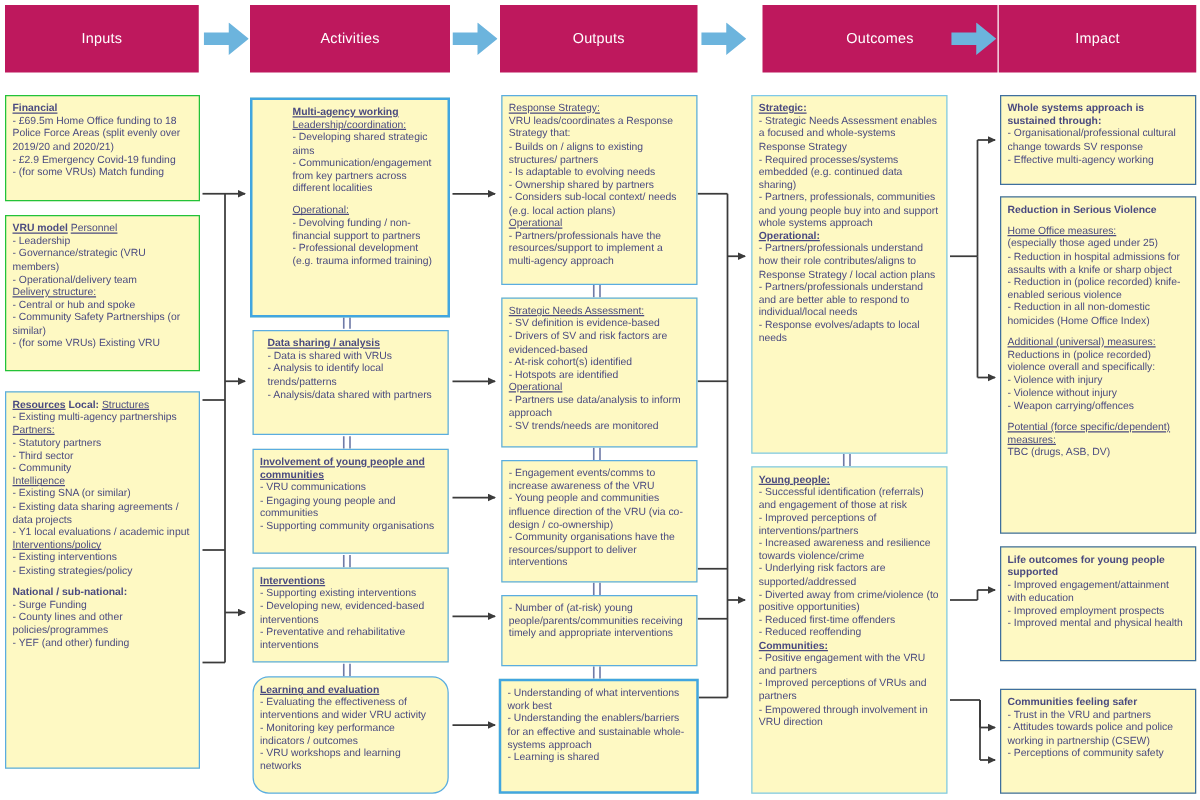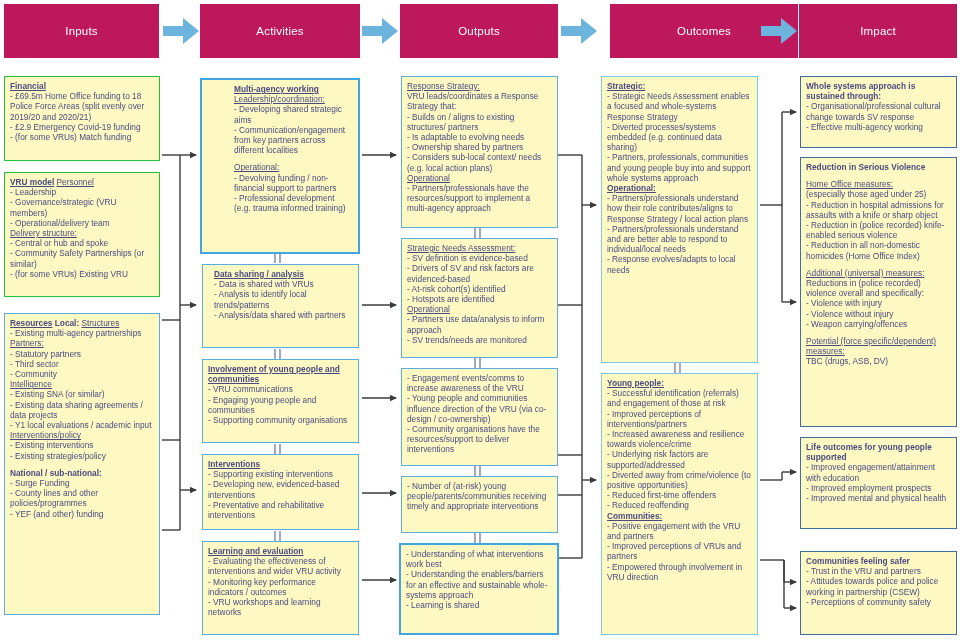--- a/index.html
+++ b/index.html
@@ -219,21 +219,21 @@
     <span class="t">- Supporting community organisations</span>
   </div>
 
   <div class="box b-blue" style="left:202px;top:454px;width:157px;height:76px;">
     <span class="hd">Interventions</span>
     <span class="t">- Supporting existing interventions</span>
     <span class="t">- Developing new, evidenced-based interventions</span>
     <span class="t">- Preventative and rehabilitative interventions</span>
   </div>
 
-  <div class="box b-blue" style="left:202px;top:541px;width:157px;height:94px;">
+  <div class="box b-blue" style="left:202px;top:541px;width:157px;height:94px;border-radius:13px;">
     <span class="hd">Learning and evaluation</span>
     <span class="t">- Evaluating the effectiveness of interventions and wider VRU activity</span>
     <span class="t">- Monitoring key performance indicators / outcomes</span>
     <span class="t">- VRU workshops and learning networks</span>
   </div>
 
   <div class="box b-blue" style="left:401px;top:76px;width:157px;height:152px;">
     <span class="sub">Response Strategy:</span>
     <span class="t">VRU leads/coordinates a Response Strategy that:</span>
     <span class="t">- Builds on / aligns to existing structures/ partners</span>
@@ -267,21 +267,21 @@
 
   <div class="box b-bluethick" style="left:399px;top:543px;width:160px;height:92px;">
     <span class="t">- Understanding of what interventions work best</span>
     <span class="t">- Understanding the enablers/barriers for an effective and sustainable whole-systems approach</span>
     <span class="t">- Learning is shared</span>
   </div>
 
   <div class="box b-cyan" style="left:601px;top:76px;width:157px;height:287px;">
     <span class="hd">Strategic:</span>
     <span class="t">- Strategic Needs Assessment enables a focused and whole-systems Response Strategy</span>
-    <span class="t">- Diverted processes/systems embedded (e.g. continued data sharing)</span>
+    <span class="t">- Required processes/systems embedded (e.g. continued data sharing)</span>
     <span class="t">- Partners, professionals, communities and young people buy into and support whole systems approach</span>
     <span class="hd">Operational:</span>
     <span class="t">- Partners/professionals understand how their role contributes/aligns to Response Strategy / local action plans</span>
     <span class="t">- Partners/professionals understand and are better able to respond to individual/local needs</span>
     <span class="t">- Response evolves/adapts to local needs</span>
   </div>
 
   <div class="box b-cyan" style="left:601px;top:373px;width:157px;height:262px;">
     <span class="hd">Young people:</span>
     <span class="t">- Successful identification (referrals) and engagement of those at risk</span>

